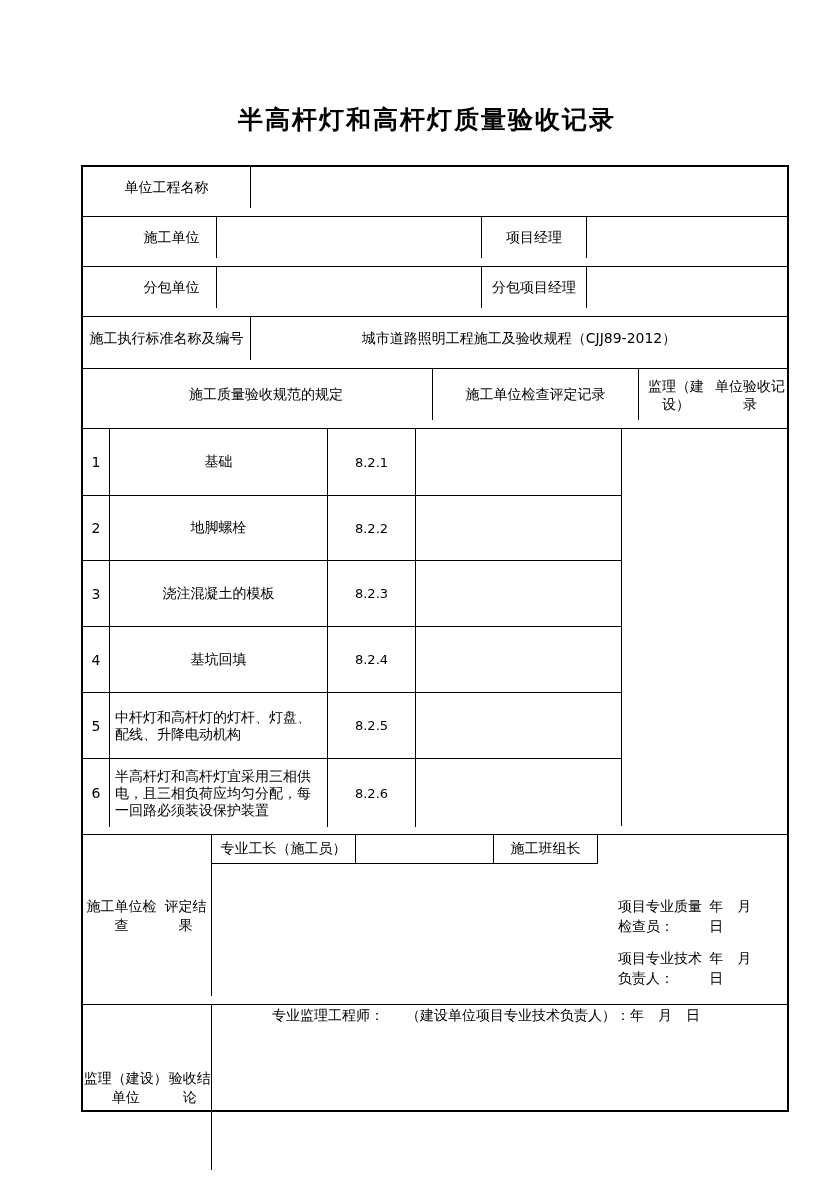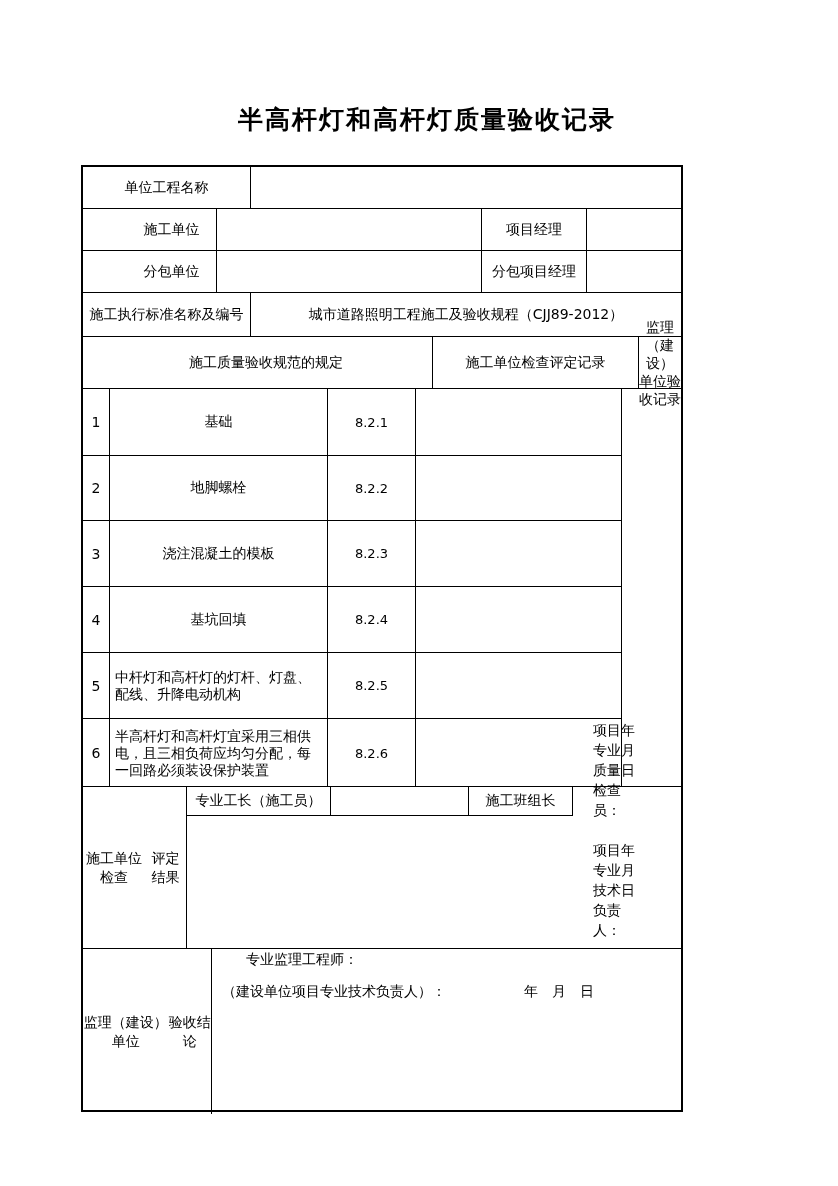--- a/index.html
+++ b/index.html
@@ -14,41 +14,42 @@
 
   .title {
     position: absolute; top: 103px; left: 0; width: 100%;
     text-align: center; font-size: 25px; font-weight: bold;
     letter-spacing: 2px;
     margin-left: 8px;
   }
 
   .tbl {
     position: absolute; left: 81px; top: 165px;
-    width: 602px; height: 947px;
+    width: 708px; height: 947px;
     border: 2px solid #000;
     display: flex; flex-direction: column;
     font-size: 14px;
+    gap: 8px;
   }
   .band { display: flex; flex-shrink: 0; }
   .band + .band { border-top: 1px solid #000; }
   .cell { display: flex; align-items: center; justify-content: center; text-align: center; }
   .cell + .cell { border-left: 1px solid #000; }
 
   .b1 { height: 41px; }  .b1 .lab { width: 167px; } .b1 .val { flex: 1; }
   .b2 { height: 42px; }  .b3 { height: 42px; }
   .b2 .l1, .b3 .l1 { width: 89px; margin-left: 44px; }
   .b2 .v1, .b3 .v1 { width: 265px; }
   .b2 .l2, .b3 .l2 { width: 105px; }
   .b2 .v2, .b3 .v2 { flex: 1; }
   .b4 { height: 44px; }  .b4 .lab { width: 167px; } .b4 .val { flex: 1; }
   .b5 { height: 52px; padding-left: 17px; }
   .b5 .spec { width: 332px; }
   .b5 .rec  { width: 206px; }
-  .b5 .sup  { flex: 1; flex-direction: column; line-height: 18px; }
+  .b5 .sup  { flex: 1; flex-direction: row; line-height: 18px; }
 
   .items { height: 398px; }
   .items-left { width: 538px; display: flex; flex-direction: column; }
   .items-sup  { flex: 1; border-left: 1px solid #000; }
   .irow { display: flex; flex-shrink: 0; }
   .irow + .irow { border-top: 1px solid #000; }
   .h66 { height: 66px; } .h65 { height: 65px; } .h69 { height: 69px; }
   .c-num  { width: 26px; }
   .c-item { width: 218px; }
   .c-code { width: 88px; font-size: 13px; }
@@ -59,25 +60,25 @@
   .sect-label { width: 128px; display: flex; 
                 align-items: center; justify-content: center; line-height: 19px; text-align: center; }
   .check-right { flex: 1; display: flex; flex-direction: row; border-left: 1px solid #000; }
   .foreman { height: 29px; display: flex; border-bottom: 1px solid #000; flex-shrink: 0; }
   .foreman .f-l1 { width: 143px; }
   .foreman .f-v1 { width: 138px; }
   .foreman .f-l2 { width: 104px; }
   .foreman .f-v2 { flex: 1; }
   .sign-area { flex: 1; display: flex; flex-direction: column; justify-content: flex-end;
                gap: 12px; padding: 0 32px 8px 20px; }
-  .sig-row { display: flex; justify-content: space-between; line-height: 20px; margin-top: 8px; }
+  .sig-row { display: flex; justify-content: space-between; line-height: 20px; }
 
   .monitorband { height: 166px; }
-  .monitor-area { flex: 1; border-left: 1px solid #000; display: flex; flex-direction: column;
-                  gap: 12px; padding: 0 87px 10px 0; }
+  .monitor-area { flex: 1; border-left: 1px solid #000; display: flex; flex-direction: row;
+                  justify-content: flex-end; gap: 12px; padding: 0 87px 10px 0; }
   .m-row1 { margin-left: 34px; line-height: 20px; }
   .m-row2 { margin-left: 10px; display: flex; justify-content: space-between; line-height: 20px; }
 </style>
 </head>
 <body>
 
 <div class="page">
 
   <div class="title">半高杆灯和高杆灯质量验收记录</div>
 

